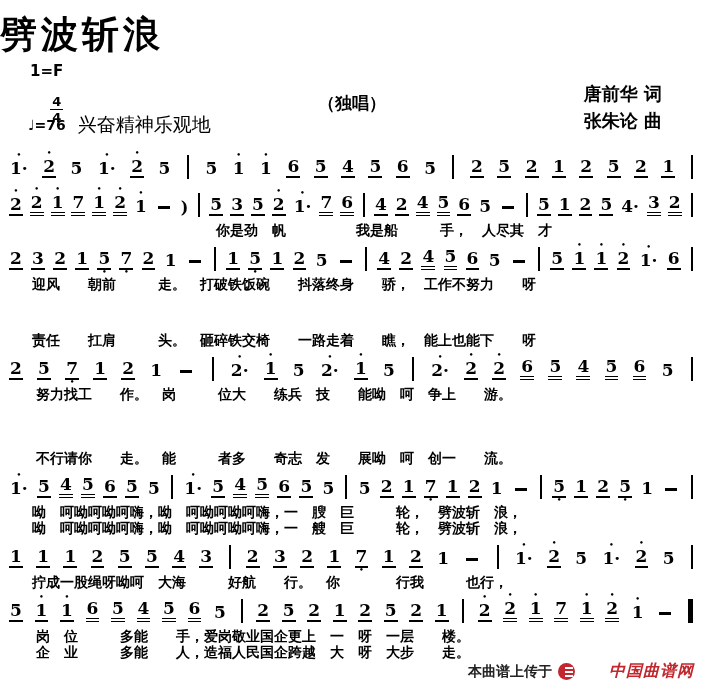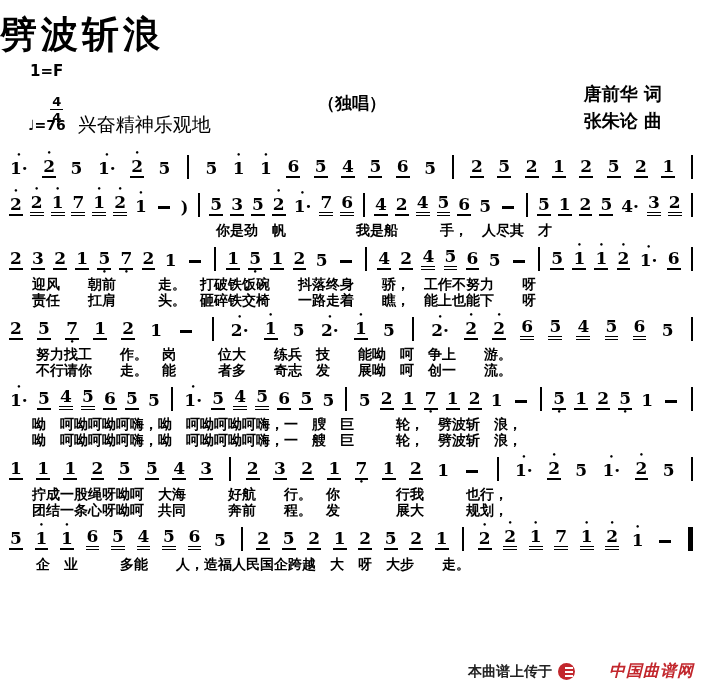--- a/index.html
+++ b/index.html
@@ -511,21 +511,21 @@
             <span class="odot off">•</span>
           </span>
           <span class="note u1">
             <span class="odot off">•</span>
             <span class="digit-row">6</span>
             <span class="odot off">•</span>
           </span>
           <span class="barline"></span>
         </div>
         <div class="lyrics-line" style="padding-left: 26px;">迎风　　朝前　　　走。　打破铁饭碗　　抖落终身　　骄，　工作不努力　　呀</div>
-        <div class="lyrics-line" style="padding-left: 26px;">责任　　扛肩　　　头。　砸碎铁交椅　　一路走着　　瞧，　能上也能下　　呀</div>
+        <div class="lyrics-line" style="padding-left: 26px; margin-top: 40px;">责任　　扛肩　　　头。　砸碎铁交椅　　一路走着　　瞧，　能上也能下　　呀</div>
       </div>
       <div class="system">
         <div class="notes-line">
           <span class="note u1">
             <span class="odot off">•</span>
             <span class="digit-row">2</span>
             <span class="odot off">•</span>
           </span>
           <span class="note u1">
             <span class="odot off">•</span>
@@ -626,21 +626,21 @@
             <span class="odot off">•</span>
           </span>
           <span class="note">
             <span class="odot off">•</span>
             <span class="digit-row">5</span>
             <span class="odot off">•</span>
           </span>
           <span class="barline"></span>
         </div>
         <div class="lyrics-line" style="padding-left: 30px;">努力找工　　作。　岗　　　位大　　练兵　技　　能呦　呵　争上　　游。</div>
-        <div class="lyrics-line" style="padding-left: 30px;">不行请你　　走。　能　　　者多　　奇志　发　　展呦　呵　创一　　流。</div>
+        <div class="lyrics-line" style="padding-left: 30px; margin-top: 48px;">不行请你　　走。　能　　　者多　　奇志　发　　展呦　呵　创一　　流。</div>
       </div>
       <div class="system">
         <div class="notes-line">
           <span class="note">
             <span class="odot on">•</span>
             <span class="digit-row">1·</span>
             <span class="odot off">•</span>
           </span>
           <span class="note u1">
             <span class="odot off">•</span>
@@ -888,21 +888,20 @@
             <span class="odot off">•</span>
           </span>
           <span class="note">
             <span class="odot off">•</span>
             <span class="digit-row">5</span>
             <span class="odot off">•</span>
           </span>
           <span class="barline"></span>
         </div>
         <div class="lyrics-line" style="padding-left: 26px;">拧成一股绳呀呦呵　大海　　　好航　　行。　你　　　　行我　　　也行，</div>
-        <div class="lyrics-line" style="padding-left: 26px;">团结一条心呀呦呵　共同　　　奔前　　程。　发　　　　展大　　　规划，</div>
       </div>
       <div class="system">
         <div class="notes-line">
           <span class="note u1">
             <span class="odot off">•</span>
             <span class="digit-row">5</span>
             <span class="odot off">•</span>
           </span>
           <span class="note u1">
             <span class="odot on">•</span>
@@ -1017,20 +1016,21 @@
             <span class="odot off">•</span>
           </span>
           <span class="note">
             <span class="odot on">•</span>
             <span class="digit-row">1</span>
             <span class="odot off">•</span>
           </span>
           <span class="dash"></span>
           <span class="barline-final"></span>
         </div>
+        <div class="lyrics-line" style="padding-left: 30px;">岗　位　　　多能　　手，爱岗敬业国企更上　一　呀　一层　　楼。</div>
         <div class="lyrics-line" style="padding-left: 30px;">企　业　　　多能　　人，造福人民国企跨越　大　呀　大步　　走。</div>
       </div>
     </div>
 
 
   <div class="site-footer">
     <span class="upload-note">本曲谱上传于</span>
     <span class="logo-icon">
         <i></i>
         <i></i>

